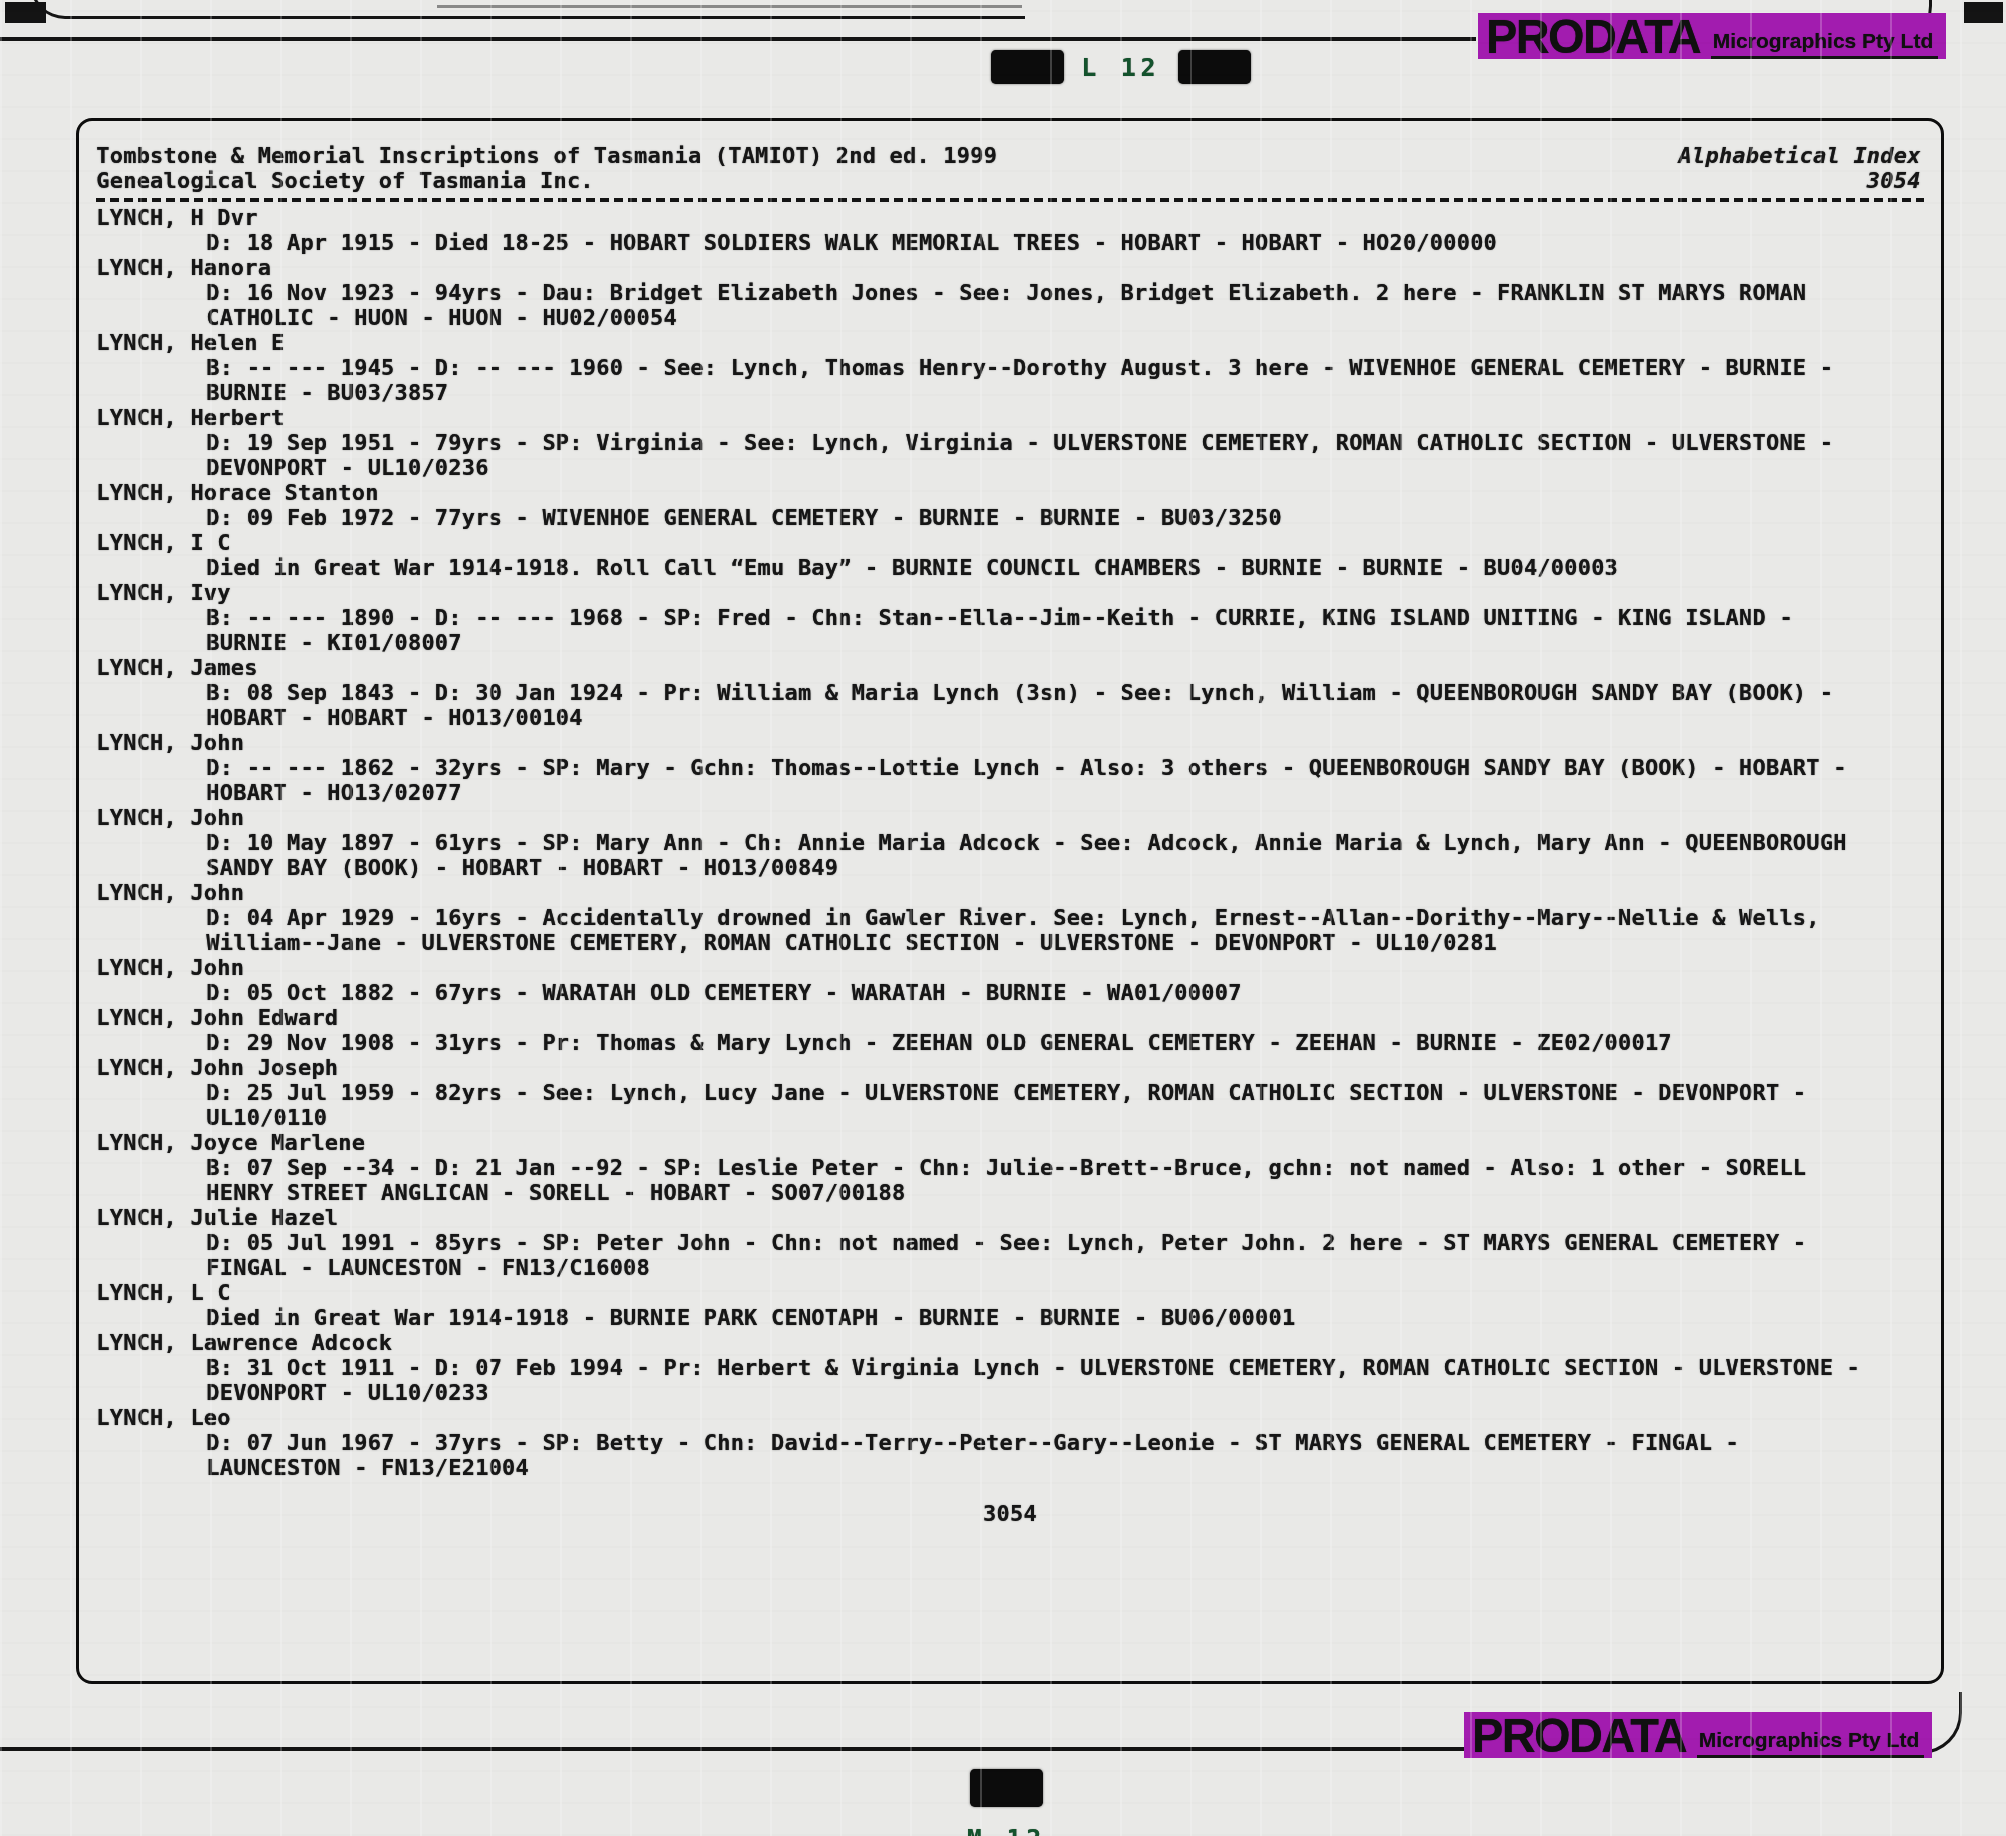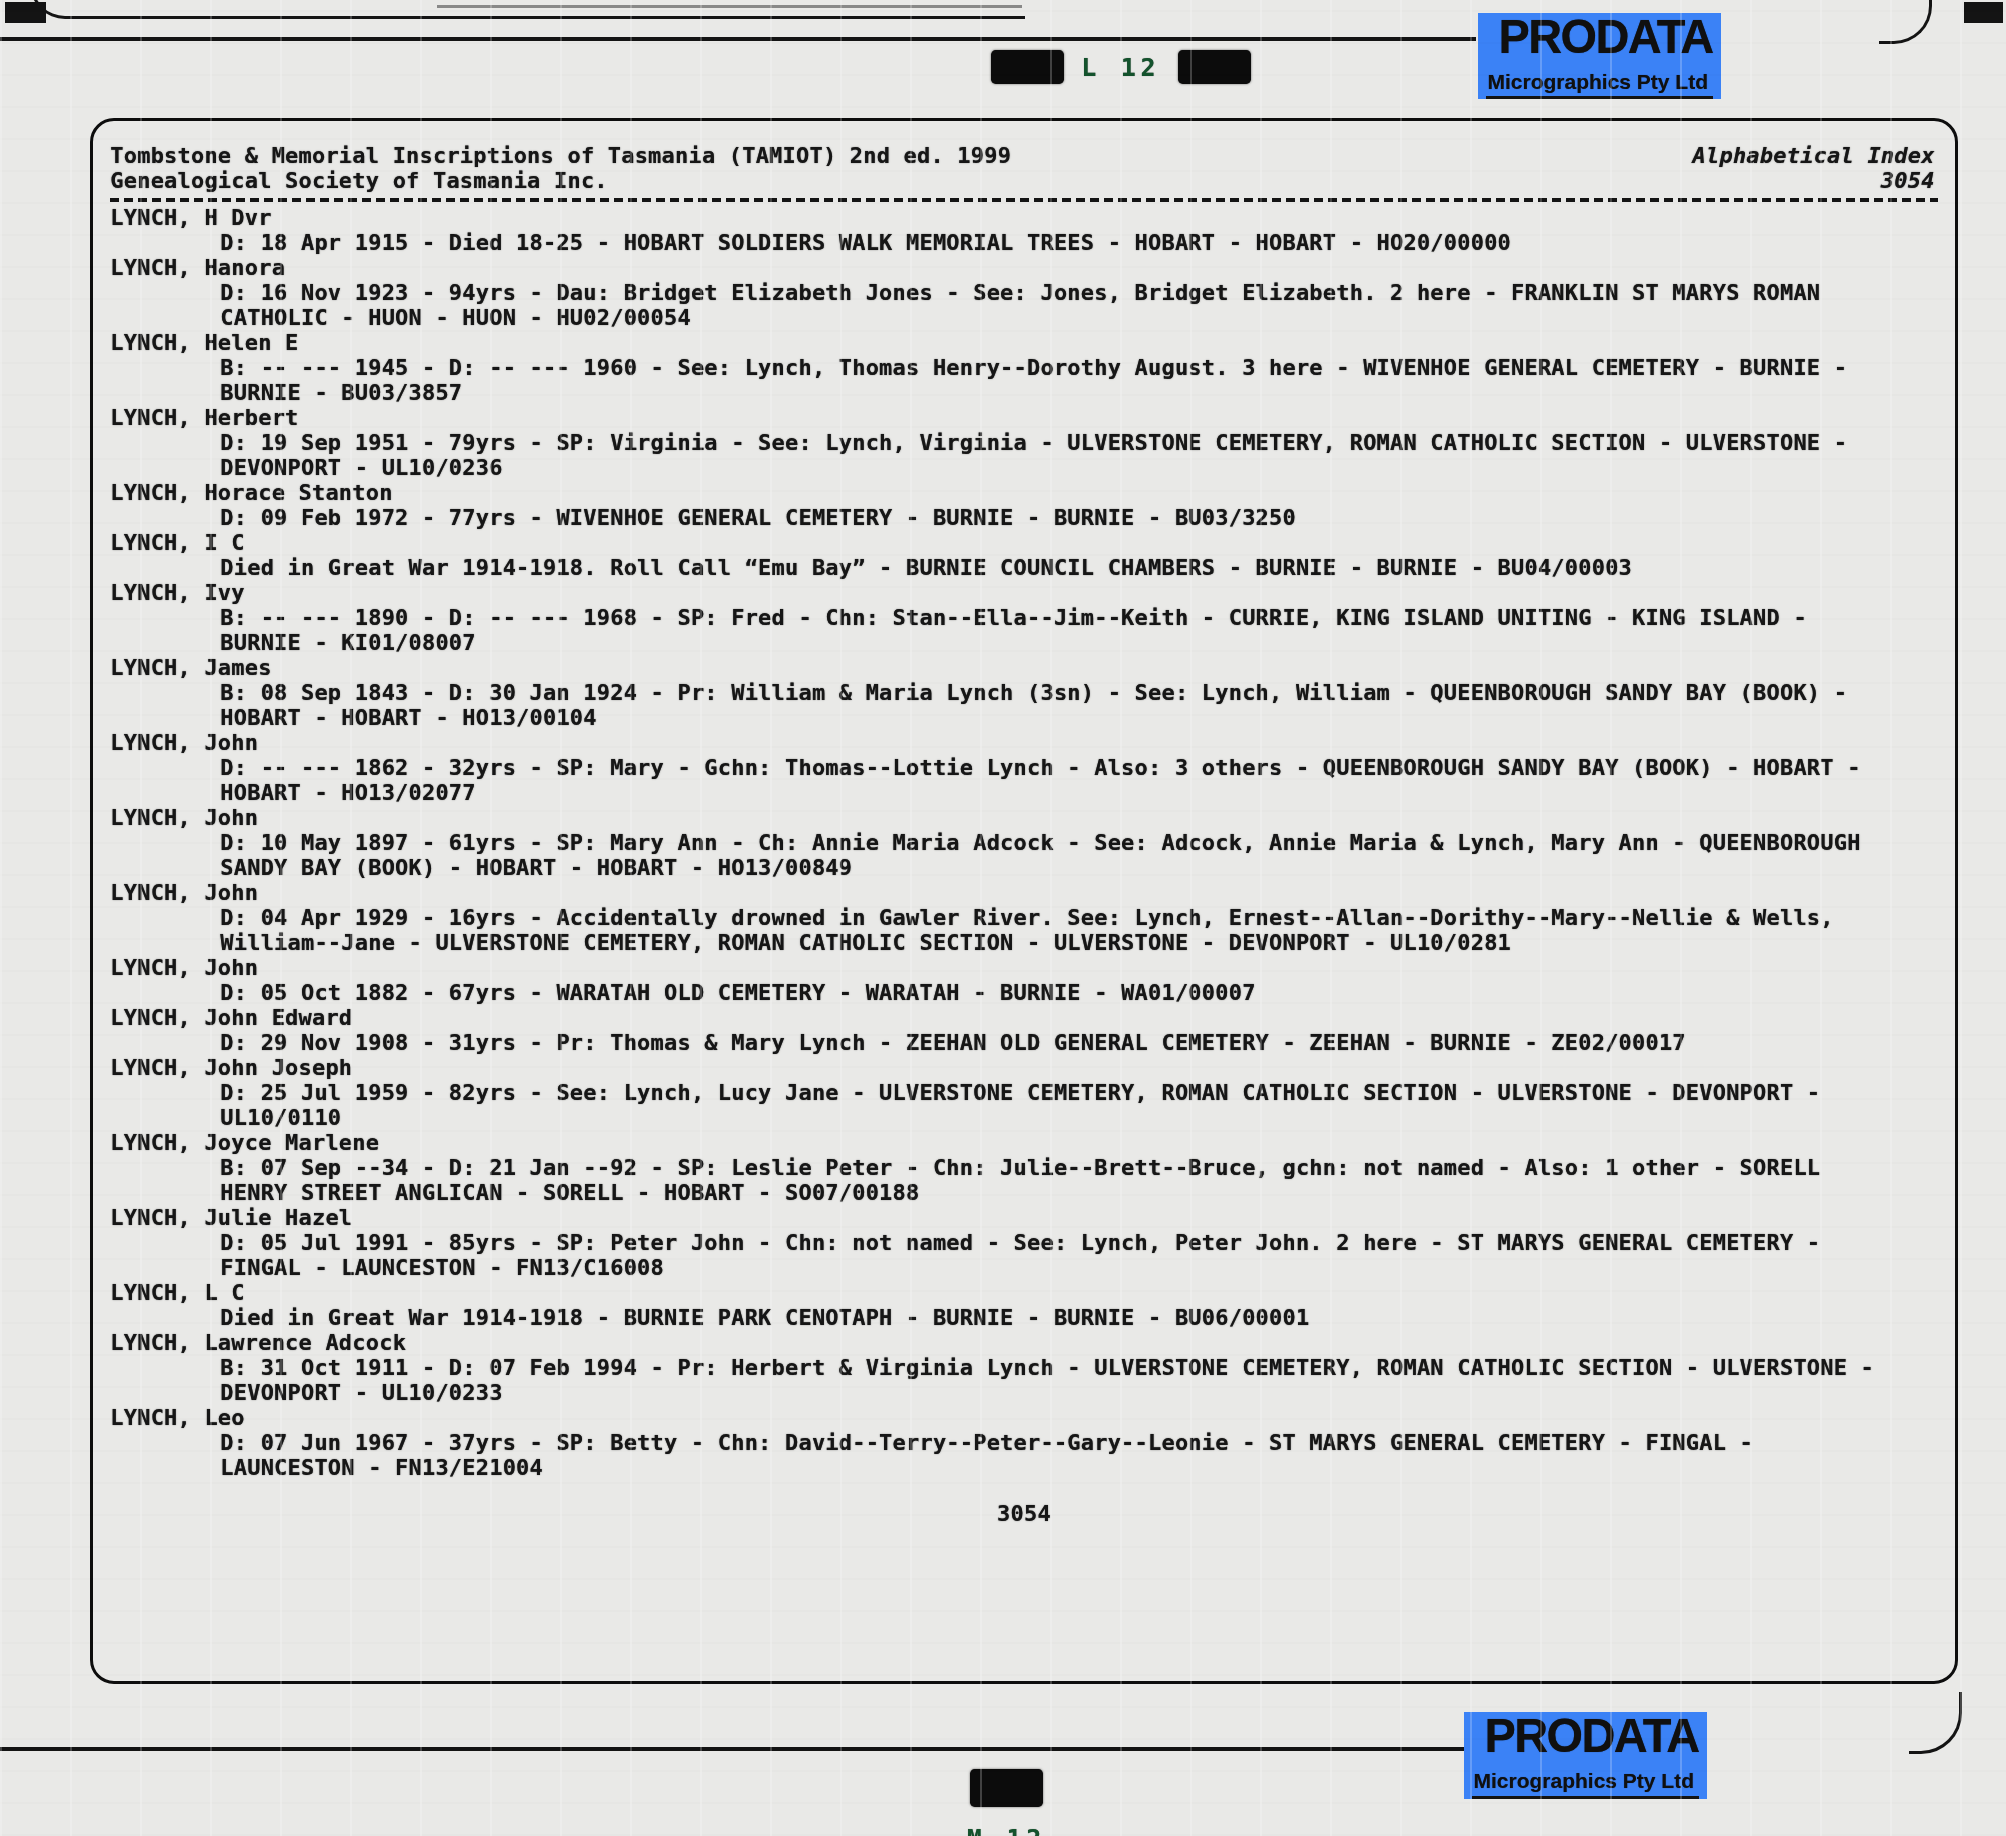--- a/index.html
+++ b/index.html
@@ -41,21 +41,21 @@
   .edge-blob.tr{left:1964px;top:1.6px;width:39px;}
 
   .divider-top{position:absolute;left:0;top:37px;width:1476px;height:3.9px;}
   .corner-up-top{
     position:absolute;left:1879px;top:0px;width:50px;height:41px;
     border-bottom:3.9px solid #141414;border-right:3.9px solid #141414;
     border-bottom-right-radius:38px;
   }
   .logo{
     position:absolute;display:flex;align-items:flex-end;gap:11px;
-    background:#3b82f6;padding:0 7.9px;flex-direction:column;
+    background:#a21caf;padding:0 7.9px;
   }
   .logo.top{left:1478px;top:12.6px;}
   .logo.bottom{left:1464px;top:1712px;}
   .logo-main{
     font-family:"Liberation Sans", sans-serif;font-weight:700;
     font-size:47px;line-height:46px;letter-spacing:-1.6px;
     color:#101010;transform:scaleY(1.04);
     text-shadow:0 0 0.8px rgba(10,10,10,.7);
   }
   .logo-tag{
@@ -78,22 +78,22 @@
   
   .divider-bottom{position:absolute;left:0;top:1747px;width:1464px;height:3.9px;}
   .corner-up-bottom{
     position:absolute;left:1909px;top:1692px;width:50px;height:59px;
     border-bottom:3.9px solid #141414;border-right:3.9px solid #141414;
     border-bottom-right-radius:41px;
   }
 
   
   .frame{
-    position:absolute;left:90px;top:118px;width:1868px;height:1566px;
-    box-sizing:border-box;border:3.9px solid #0d0d0d;border-radius:24px;
+    position:absolute;left:76px;top:118px;width:1868px;height:1566px;
+    box-sizing:border-box;border:3.9px solid #0d0d0d;border-radius:16px;
     padding:22px 17.3px 0 17.3px;
   }
   .doc-header{position:relative;}
   .hdr-right{position:absolute;right:3.1px;top:0;text-align:right;font-style:italic;}
   .sep{
     margin-top:4.7px;height:3.9px;width:100%;
     background:repeating-linear-gradient(90deg,#141414 0 8.6px,rgba(0,0,0,0) 8.6px 14px);
     filter:blur(0.3px);
   }
   .entries{margin-top:3.9px;}

